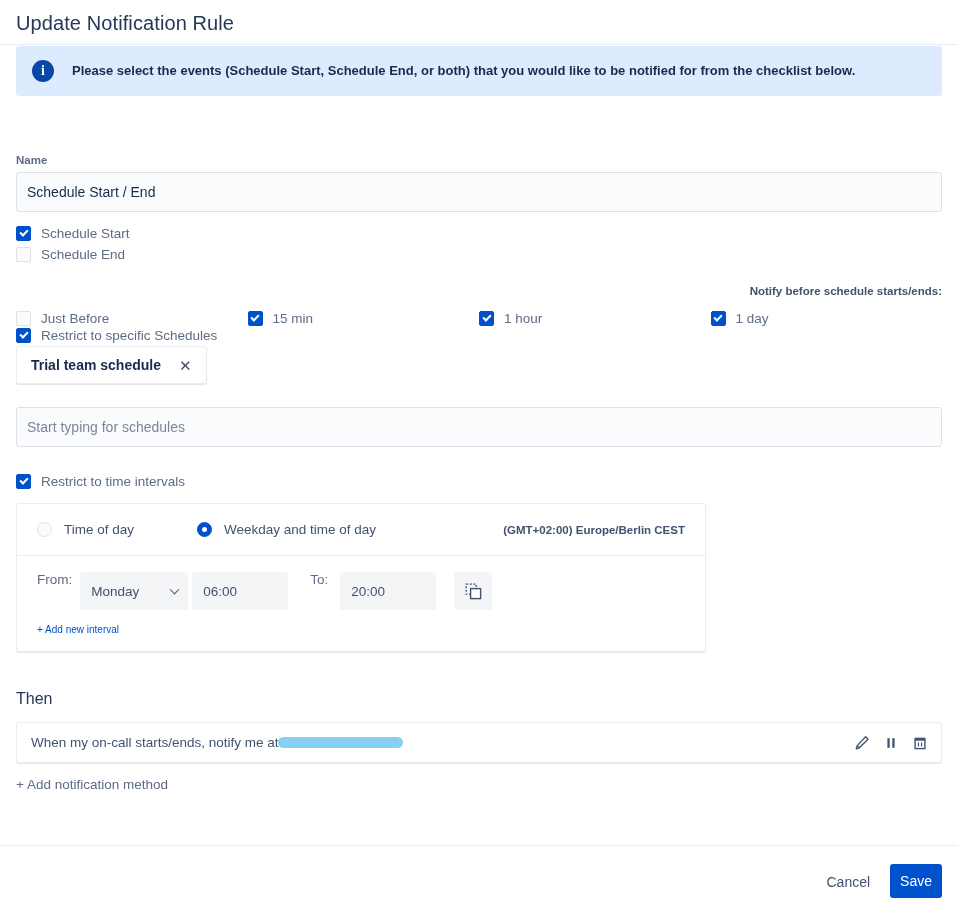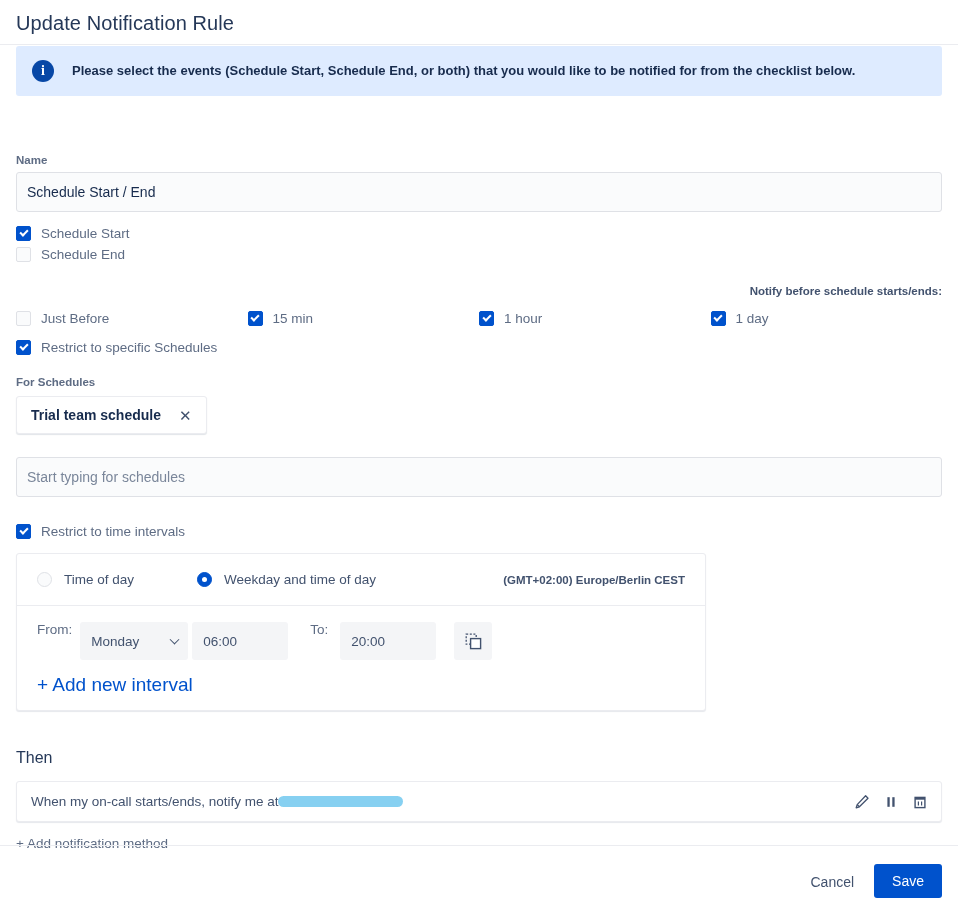--- a/index.html
+++ b/index.html
@@ -122,21 +122,21 @@
     color: #42526e;
     margin-top: 22px;
     text-align: right;
   }
   .notify-row {
     display: flex;
     margin-top: 14px;
   }
   .notify-row .slot { width: 232px; display: flex; align-items: center; }
 
-  .restrict-row { margin-top: 12px; }
+  .restrict-row { margin-top: 0; }
 
   
   .chip {
     display: inline-flex;
     align-items: center;
     border: 1px solid #ebecf0;
     border-radius: 3px;
     background: #ffffff;
     box-shadow: 0 1px 1px rgba(9,30,66,.12);
     padding: 10px 14px;
@@ -239,21 +239,21 @@
     border: none;
     border-radius: 3px;
     margin-left: 18px;
     display: flex; align-items: center; justify-content: center;
     cursor: pointer;
     padding: 0;
   }
   .link {
     display: inline-block;
     margin-top: 14px;
-    font-size: 19px;
+    font-size: 10px;
     color: #0052cc;
     cursor: pointer;
   }
 
   
   .then-head {
     font-size: 16px;
     color: #253858;
     margin-top: 38px;
   }
@@ -332,21 +332,21 @@
     padding: 8px 10px;
     cursor: pointer;
   }
   .btn-save {
     background: #0052cc;
     border: none;
     border-radius: 3px;
     font-family: "Liberation Sans", sans-serif;
     font-size: 14px;
     color: #ffffff;
-    padding: 9px 18px;
+    padding: 9px 10px;
     cursor: pointer;
   }
 </style>
 </head>
 <body>
 
 <div class="page-title">Update Notification Rule</div>
 <div class="title-divider"></div>
 
 <div class="banner">
@@ -391,21 +391,20 @@
       <span class="cb-label">1 day</span>
     </div>
   </div>
 
   <div class="checkline restrict-row">
     <span class="cbox on"></span>
     <span class="cb-label">Restrict to specific Schedules</span>
   </div>
 
   
-  <div class="field-label tight">For Schedules</div>
 
   <div class="chip">
     <span class="chip-label">Trial team schedule</span>
     <span class="chip-close">✕</span>
   </div>
 
   <input class="text-input" type="text" style="margin-top: 23px;" placeholder="Start typing for schedules">
 
   
   <div class="checkline" style="margin-top:25px;">

